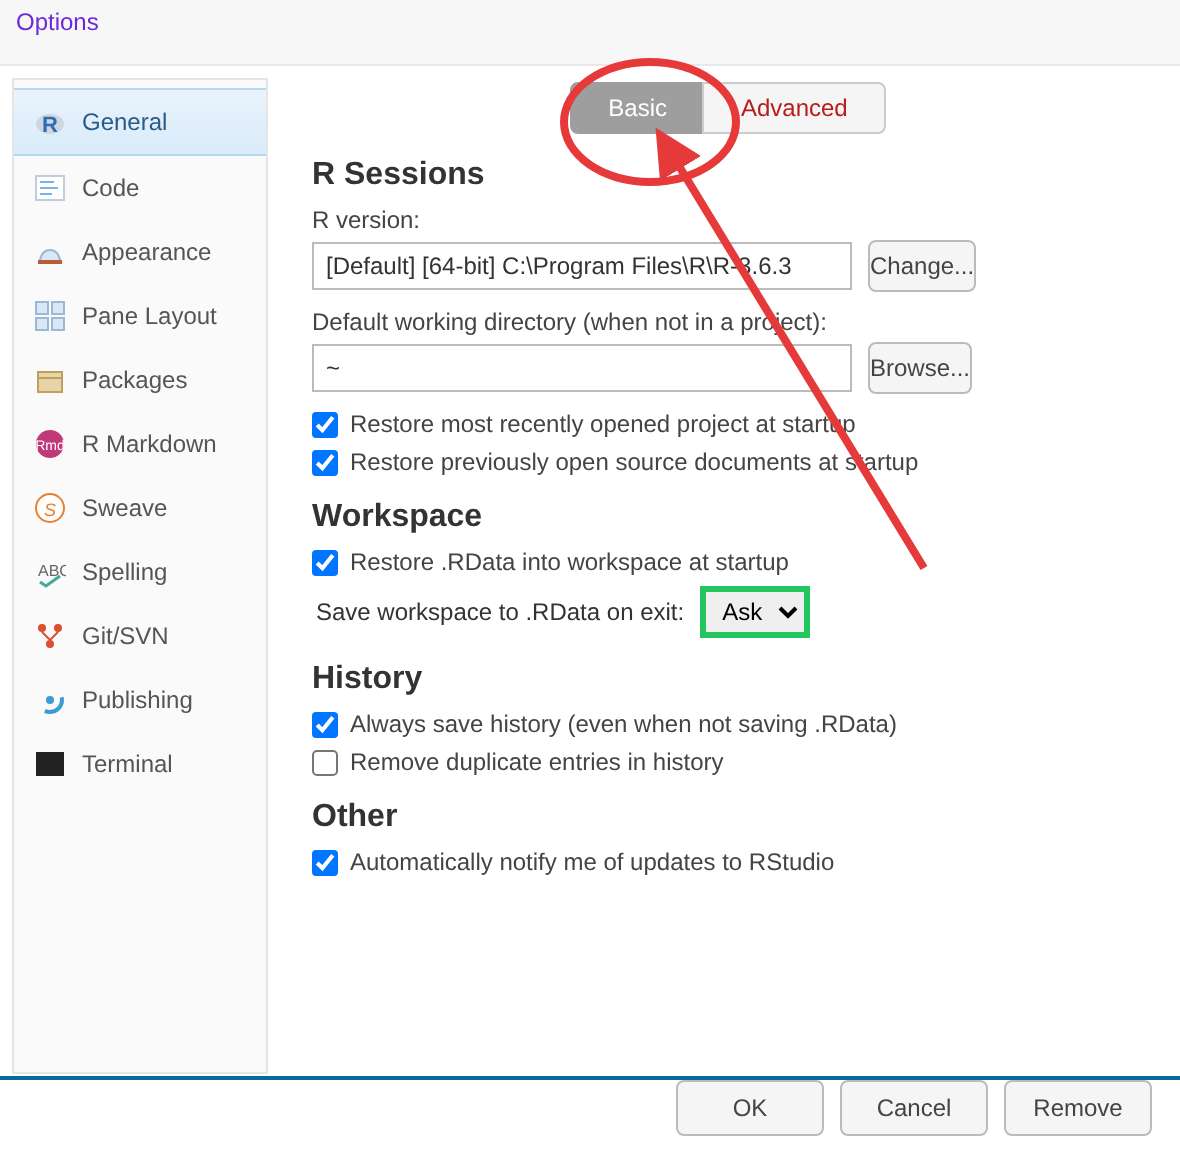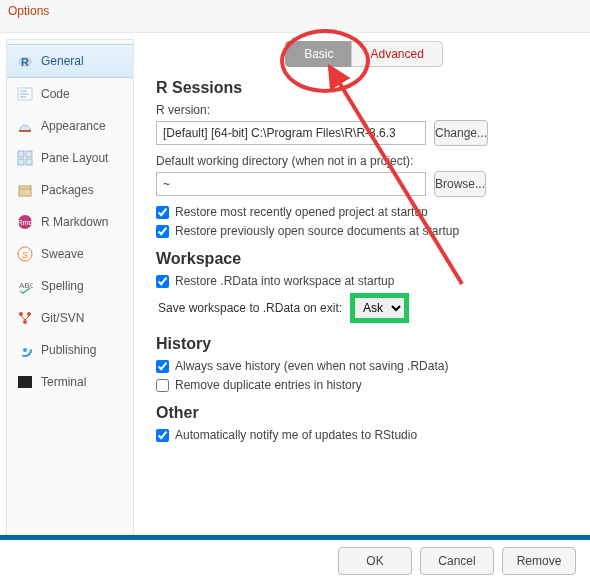--- a/index.html
+++ b/index.html
@@ -1,37 +1,37 @@
 <!DOCTYPE html>
 <html><head>
 <meta charset="utf-8">
 <style>
 html,body{margin:0;padding:0;font-family:"Segoe UI",Tahoma,sans-serif;font-size:12px;color:#333;background:#fff}
 .window{width:590px;height:582px;background:#fff;position:relative;box-sizing:border-box;overflow:hidden}
-.titlebar{height:24px;padding:4px 8px;font-size:12px;color:#c2410c;background:#f7f7f7;border-bottom:1px solid #e8e8e8}
+.titlebar{height:24px;padding:4px 8px;font-size:12px;color:#6d28d9;background:#f7f7f7;border-bottom:1px solid #e8e8e8}
 .body{display:flex;height:510px}
 .sidebar{width:128px;background:#fafafa;border:1px solid #e5e5e5;margin:6px 0 6px 6px;padding:4px 0;box-sizing:border-box}
 .side-item{display:flex;align-items:center;gap:8px;padding:8px 10px;color:#555;cursor:pointer}
 .side-item.selected{background:linear-gradient(#eaf3fb,#d8ebfa);border-top:1px solid #b8d8f0;border-bottom:1px solid #b8d8f0;color:#2a5b88}
 .side-item .ico{width:16px;height:16px;display:flex;align-items:center;justify-content:center;flex-shrink:0}
 .main{flex:1;padding:8px 18px 8px 22px;position:relative;overflow:hidden;box-sizing:border-box}
 .tabs{display:flex;justify-content:center;margin-bottom:4px}
 .tab{border:1px solid #ccc;background:#f5f5f5;padding:5px 18px;font-size:12px;color:#b91c1c;cursor:pointer;position:relative}
 .tab.active{background:#9e9e9e;color:#fff;border-color:#9e9e9e}
 .tab:first-child{border-top-left-radius:4px;border-bottom-left-radius:4px}
 .tab:last-child{border-top-right-radius:4px;border-bottom-right-radius:4px;margin-left:-1px}
 h3{font-size:16px;font-weight:bold;margin:12px 0 6px;color:#333}
 .lbl{margin:6px 0 3px;color:#444}
 .row{display:flex;gap:8px;align-items:center;margin-bottom:8px}
 input[type=text]{border:1px solid #bbb;padding:4px 6px;font-size:12px;font-family:inherit;color:#333;height:14px}
 .btn{border:1px solid #bbb;border-radius:4px;background:#f5f5f5;padding:4px 0;font-size:12px;color:#444;cursor:pointer;height:26px;box-sizing:border-box}
 .chk{display:flex;align-items:center;gap:6px;margin:5px 0;color:#444}
 .chk input{margin:0}
-select{border:5px solid #22c55e;font-size:12px;padding:2px 4px;font-family:inherit}
-.footer{position:absolute;bottom:0;left:0;right:0;height:42px;border-top:5px solid #0369a1;display:flex;justify-content:flex-end;align-items:center;gap:8px;padding:0 14px;background:#fff}
+select{border:3px solid #22c55e;font-size:12px;padding:2px 4px;font-family:inherit}
+.footer{position:absolute;bottom:0;left:0;right:0;height:42px;border-top:2px solid #0369a1;display:flex;justify-content:flex-end;gap:8px;padding:0 14px;background:#fff}
 .footer .btn{min-width:74px;height:28px}
 .anno-circle{position:absolute;top:29px;left:280px;width:82px;height:56px;border:4px solid #e63939;border-radius:50%;pointer-events:none;z-index:9}
 .anno-arrow{position:absolute;top:54px;left:322px;pointer-events:none;z-index:9}
 </style>
 </head>
 <body>
 
 <div class="window">
   <div class="titlebar">Options</div>
 

